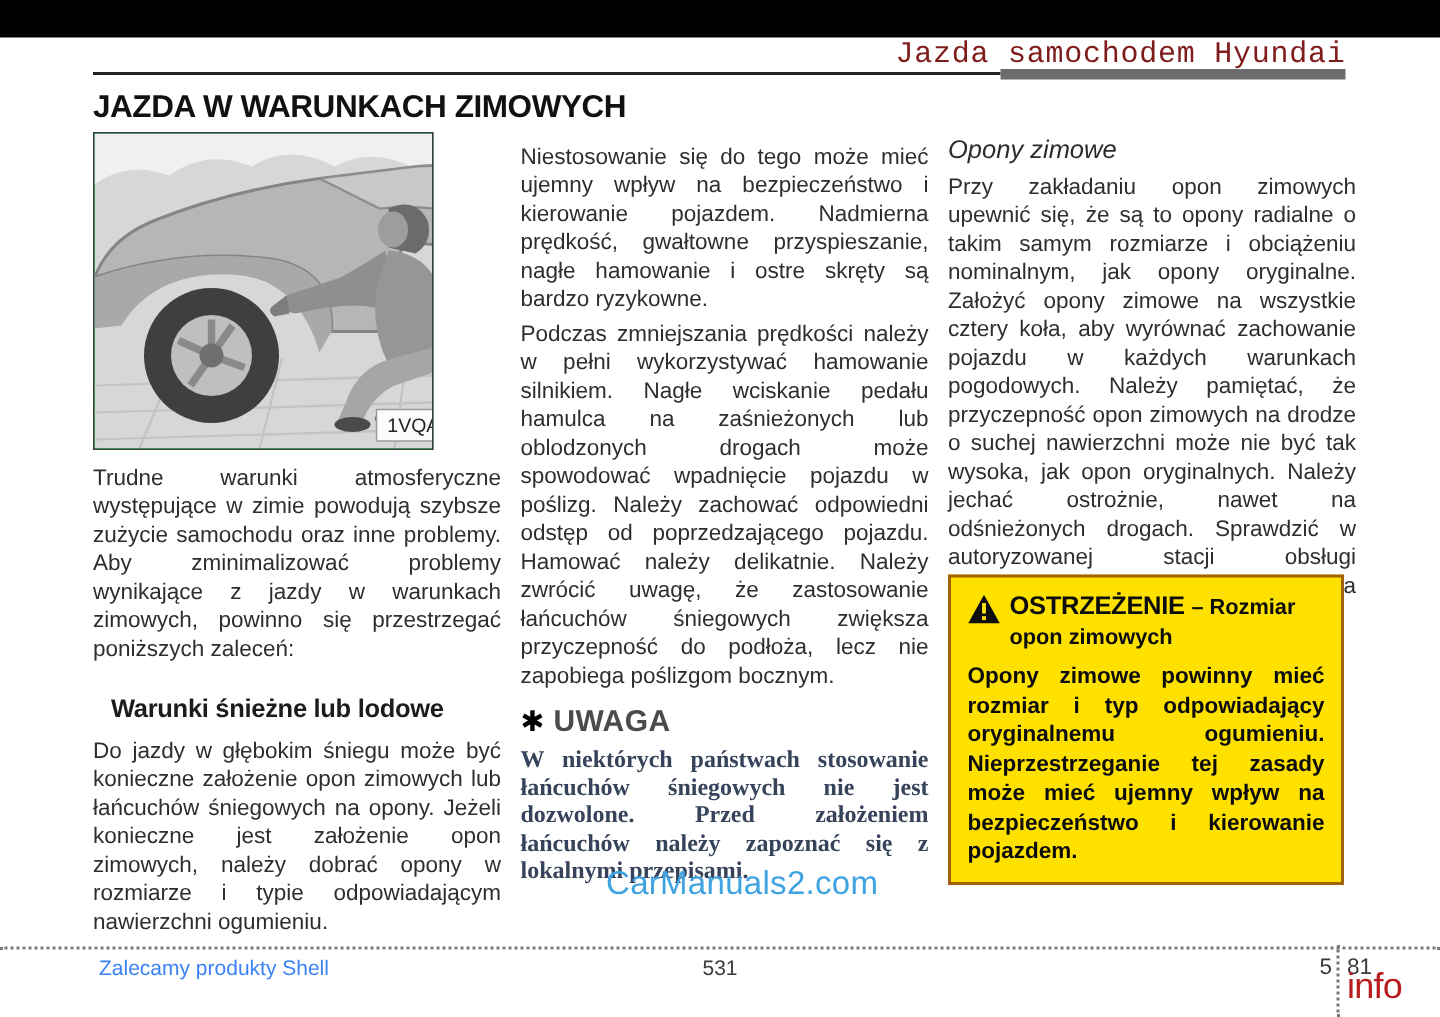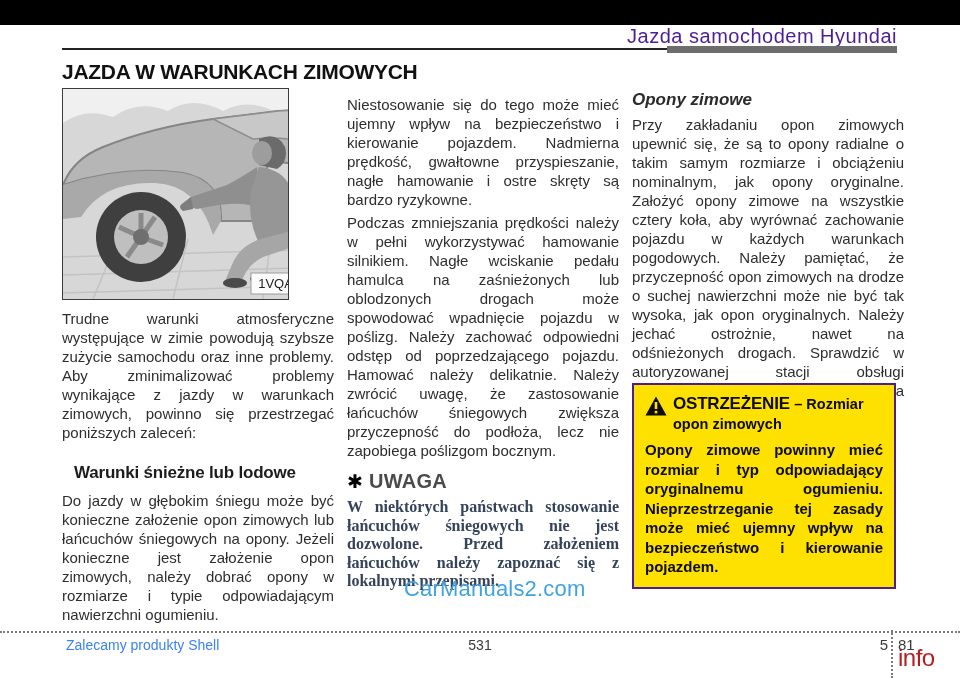--- a/index.html
+++ b/index.html
@@ -12,22 +12,22 @@
     background: #ffffff;
     overflow: hidden;
   }
 
   
   .topbar { position: absolute; left: 0; top: 0; width: 960px; height: 25px; background: #000000; }
 
   
   .running-title {
     position: absolute; top: 25px; right: 63px;
-    font-family: Liberation Sans, sans-serif;
-    font-size: 20px; color: #4c1d95; letter-spacing: 0.5px;
+    font-family: Liberation Mono, monospace;
+    font-size: 20px; color: #7f1d1d; letter-spacing: 0.5px;
   }
   .rule-thin  { position: absolute; left: 62px;  top: 48px; width: 605px; height: 2px; background: #232323; }
   .rule-thick { position: absolute; left: 667px; top: 46px; width: 230px; height: 7px; background: #6d6d6d; }
 
   .section-title {
     position: absolute; left: 62px; top: 60px;
     font-size: 21px; font-weight: bold; color: #111111; letter-spacing: -0.3px;
   }
 
   .col { position: absolute; width: 272px; color: #2e2e2e; }
@@ -61,26 +61,26 @@
     font-family: "Liberation Serif", serif;
     font-size: 16px; font-weight: bold; color: #36435a;
     line-height: 18.5px; text-align: justify;
   }
   .wm-blue {
     position: absolute; left: 404px; top: 576px;
     font-size: 22px; color: #3fa3e2; letter-spacing: 0.2px;
   }
 
   
-  .italic-heading { font-size: 17px; font-weight: bold; font-style: italic; color: #2b2b2b; }
+  .italic-heading { font-size: 17px; font-weight: normal; font-style: italic; color: #2b2b2b; }
   .col-right .body-text { margin-top: 5px; }
 
   .warning-box {
     position: absolute; left: 632px; top: 383px; width: 264px;
-    background: #ffe100; border: 2px solid #4c1d95;
+    background: #ffe100; border: 2px solid #a16207;
     padding: 9px 11px 10px 11px;
   }
   .warning-title-row { display: flex; align-items: flex-start; }
   .warning-icon { flex: 0 0 auto; margin: 2px 6px 0 0; }
   .warning-title { font-weight: bold; color: #0c0c0c; line-height: 20px; }
   .warning-word { font-size: 17px; letter-spacing: -0.2px; }
   .warning-rest { font-size: 14.5px; }
   .warning-body {
     margin-top: 6px; font-size: 15px; font-weight: bold; color: #0c0c0c;
     line-height: 19.5px; text-align: justify;

